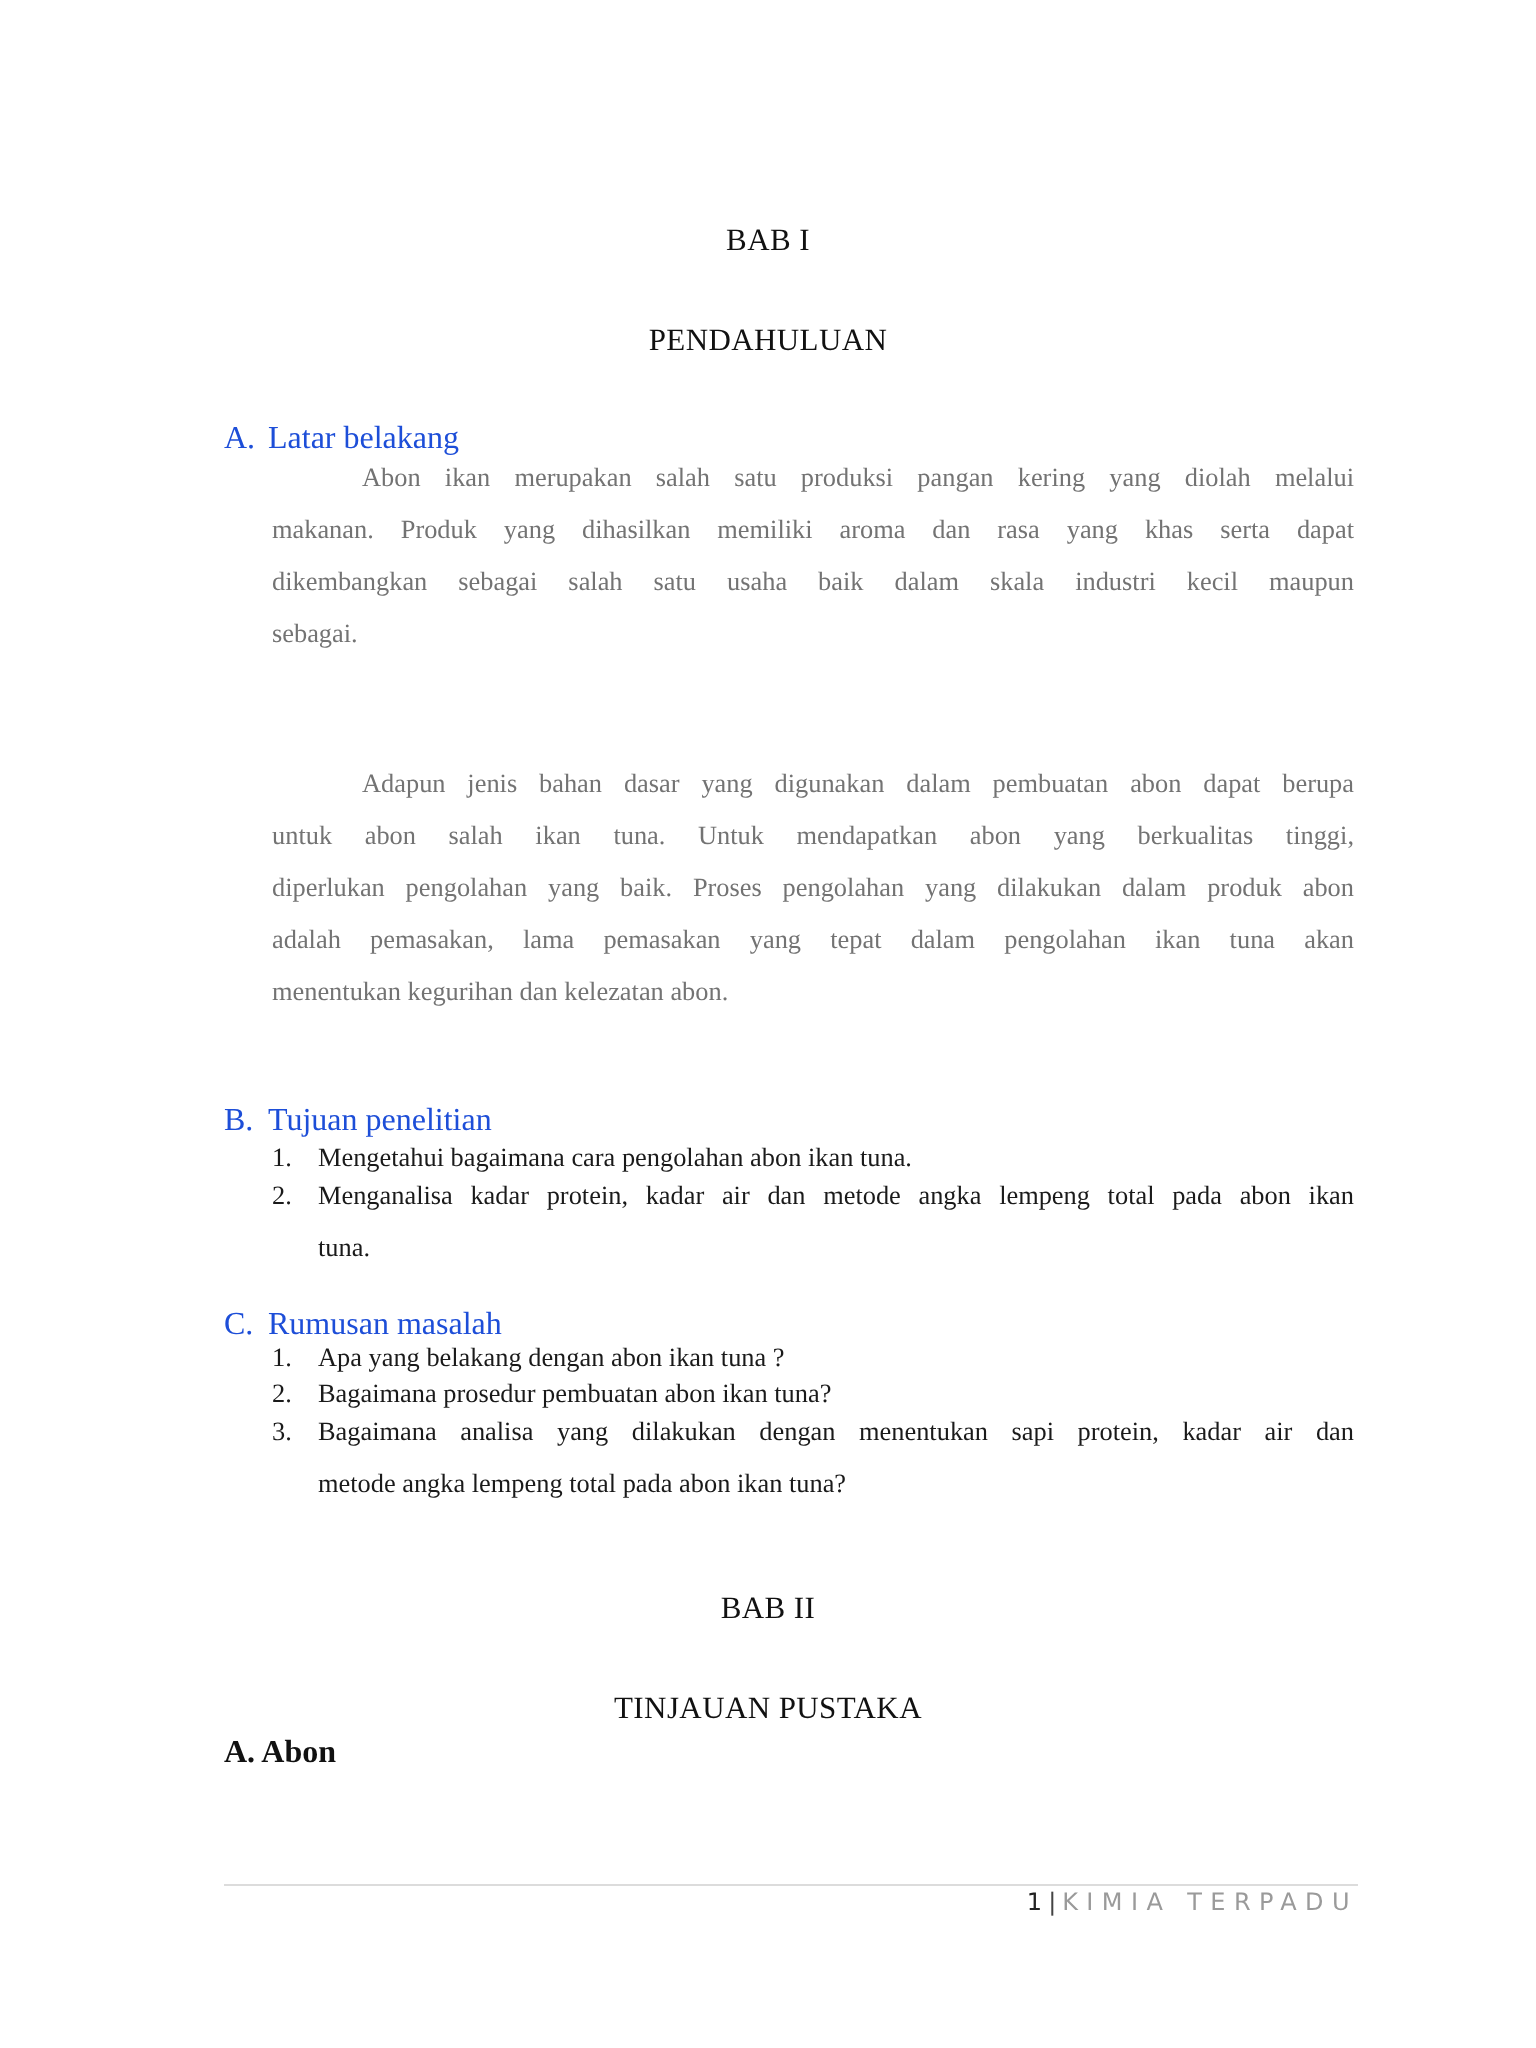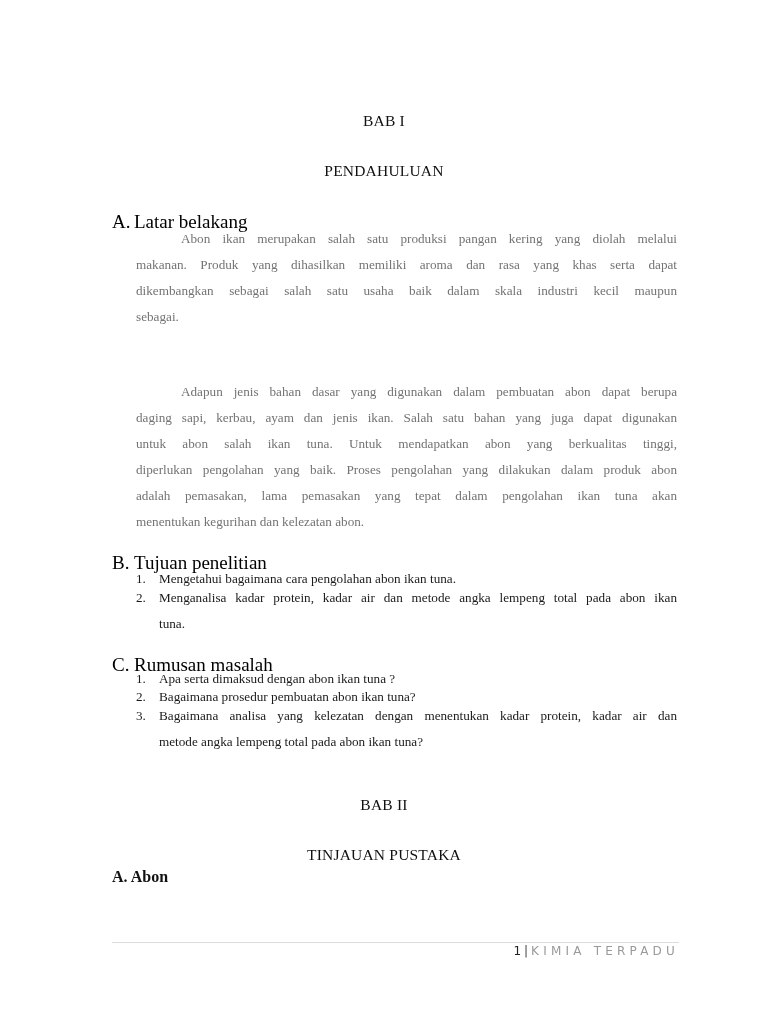--- a/index.html
+++ b/index.html
@@ -26,22 +26,22 @@
       left: 0;
       width: 768px;
       text-align: center;
       font-size: 15.5px;
       letter-spacing: 0.2px;
       color: #111;
     }
     .section-label {
       position: absolute;
       left: 112px;
-      font-size: 19px;
-      color: #000000;
+      font-size: 16px;
+      color: #1d4ed8;
     }
     .section-label .letter {
       display: inline-block;
       width: 22px;
     }
     .para {
       position: absolute;
       left: 136px;
       width: 541px;
       font-size: 13.2px;
@@ -133,21 +133,20 @@
 
   <div class="para" style="top:226px;">
     <span class="line indent">Abon ikan merupakan salah satu produksi pangan kering yang diolah melalui</span>
     <span class="line">makanan. Produk yang dihasilkan memiliki aroma dan rasa yang khas serta dapat</span>
     <span class="line">dikembangkan sebagai salah satu usaha baik dalam skala industri kecil maupun</span>
     <span class="line last">sebagai.</span>
   </div>
 
   <div class="para" style="top:379px;">
     <span class="line indent">Adapun jenis bahan dasar yang digunakan dalam pembuatan abon dapat berupa</span>
-    <span class="line">daging sapi, kerbau, ayam dan jenis ikan. Salah satu bahan yang juga dapat digunakan</span>
     <span class="line">untuk abon salah ikan tuna. Untuk mendapatkan abon yang berkualitas tinggi,</span>
     <span class="line">diperlukan pengolahan yang baik. Proses pengolahan yang dilakukan dalam produk abon</span>
     <span class="line">adalah pemasakan, lama pemasakan yang tepat dalam pengolahan ikan tuna akan</span>
     <span class="line last">menentukan kegurihan dan kelezatan abon.</span>
   </div>
 
   <div class="section-label" style="top:552px;">
     <span class="letter">B.</span><span>Tujuan penelitian</span>
   </div>
 
@@ -163,29 +162,29 @@
     </div>
   </div>
 
   <div class="section-label" style="top:654px;">
     <span class="letter">C.</span><span>Rumusan masalah</span>
   </div>
 
   <div class="list" style="top:671px;">
     <div class="list-item" style="height:18px;">
       <span class="num">1.</span>
-      <span class="text-line">Apa serta dimaksud dengan abon ikan tuna ?</span>
+      <span class="text-line">Apa yang belakang dengan abon ikan tuna ?</span>
     </div>
     <div class="list-item" style="height:19px;">
       <span class="num">2.</span>
       <span class="text-line">Bagaimana prosedur pembuatan abon ikan tuna?</span>
     </div>
     <div class="list-item">
       <span class="num">3.</span>
-      <span class="text-line justify" style="height:26px;">Bagaimana analisa yang kelezatan dengan menentukan kadar protein, kadar air dan</span>
+      <span class="text-line justify" style="height:26px;">Bagaimana analisa yang dilakukan dengan menentukan sapi protein, kadar air dan</span>
       <span class="text-line">metode angka lempeng total pada abon ikan tuna?</span>
     </div>
   </div>
 
   <div class="heading" style="top:796px;">BAB II</div>
   <div class="heading" style="top:846px;">TINJAUAN PUSTAKA</div>
   <div class="bold-heading" style="top:868px;">A. Abon</div>
 
   <div class="footer-rule"></div>
   <div class="footer">

